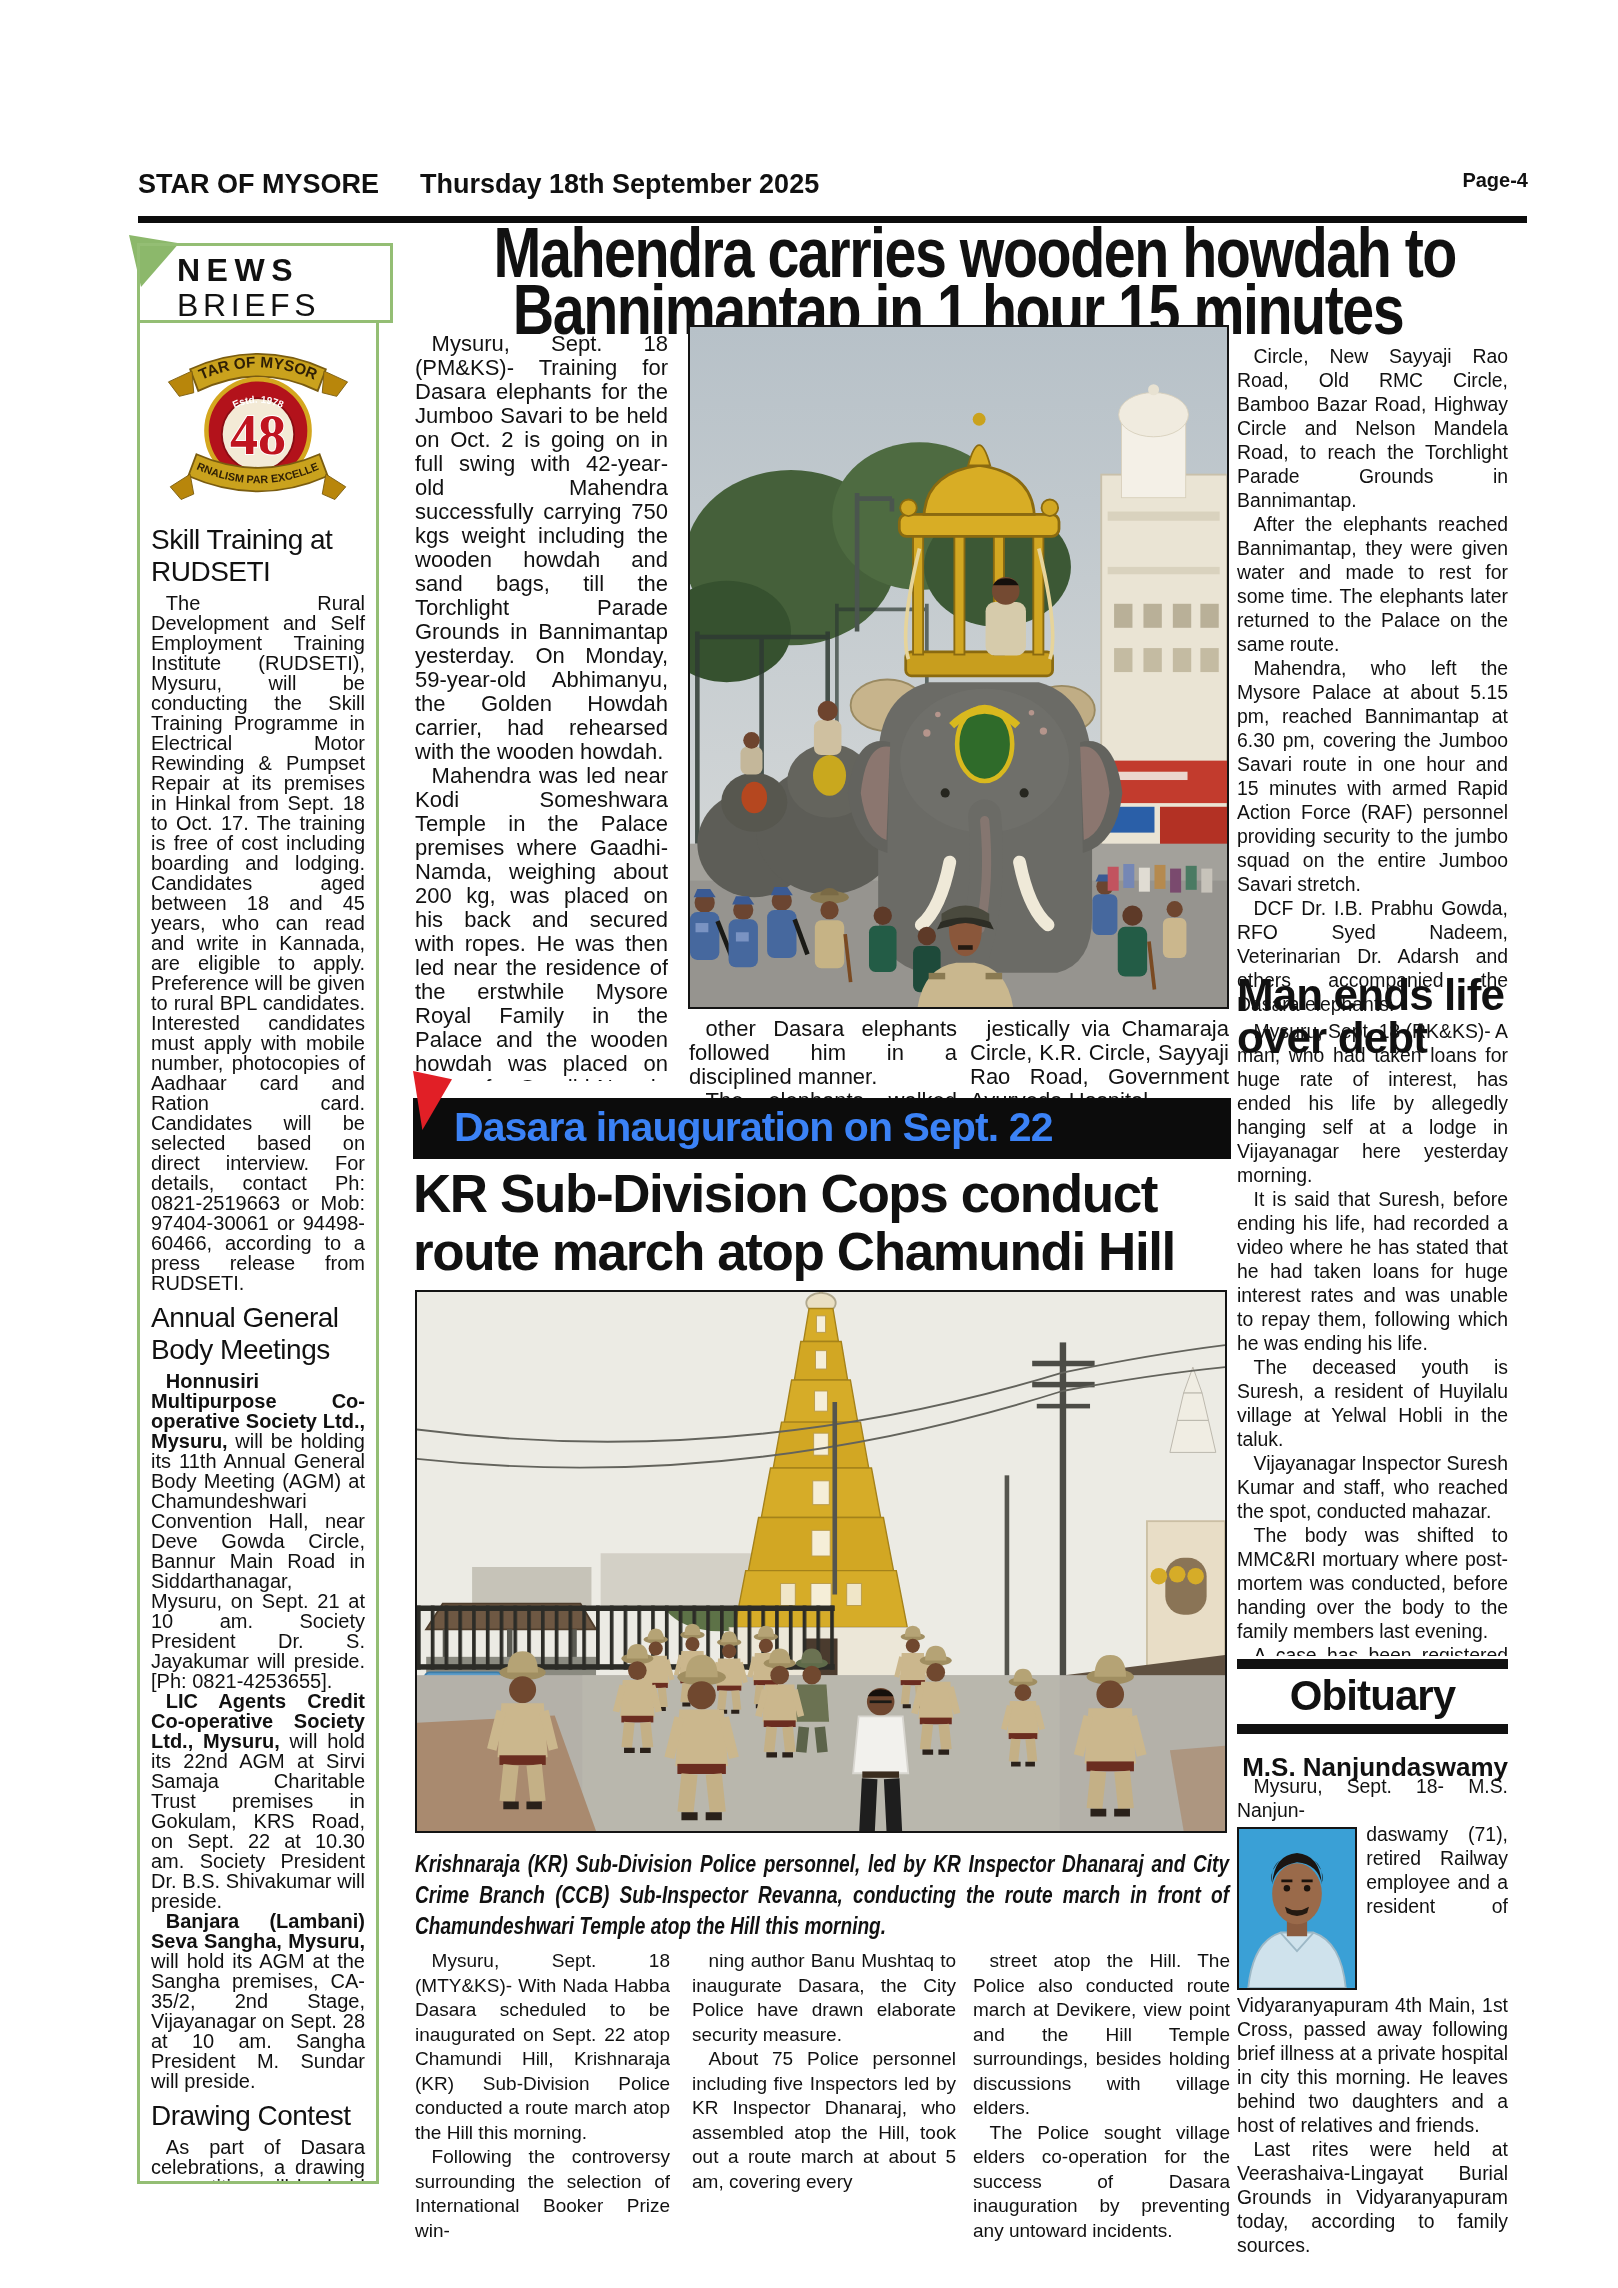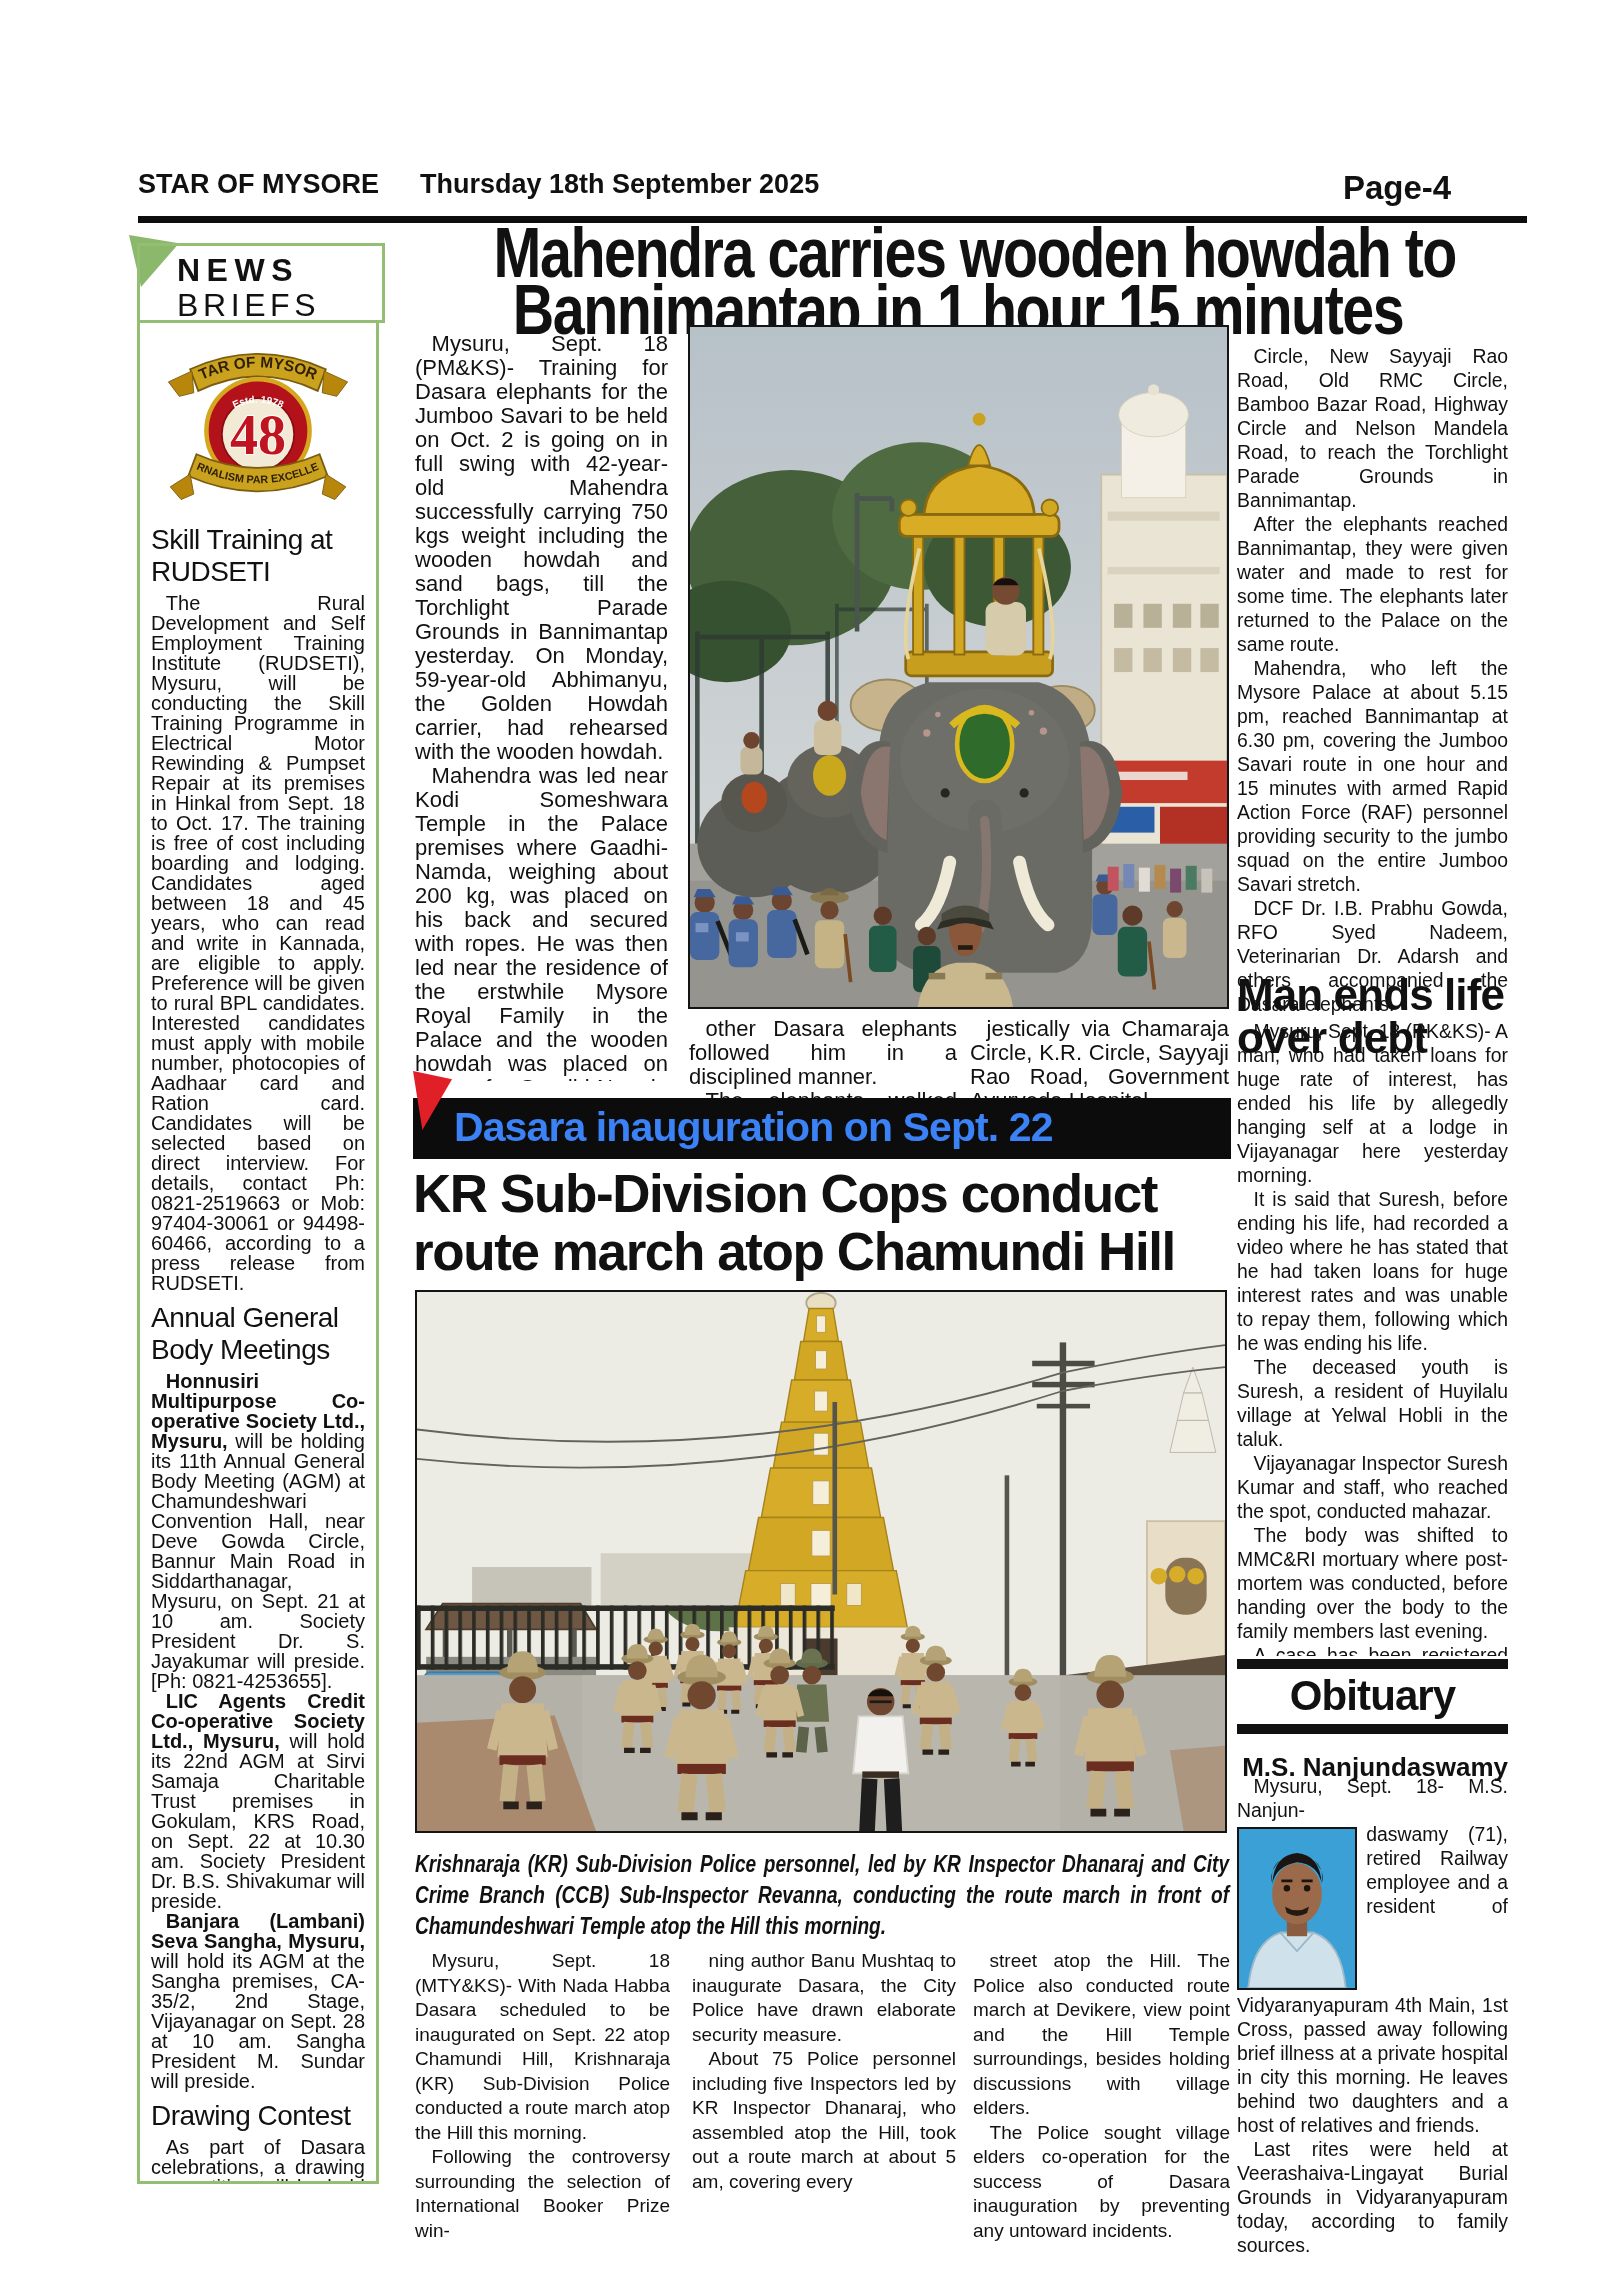--- a/index.html
+++ b/index.html
@@ -2,24 +2,24 @@
 <html style="font-size:14.8px"><head>
 <meta charset="utf-8">
 <style>
   html,body{margin:0;padding:0;background:#ffffff;}
   .page{position:relative;width:1619px;height:2289px;background:#fff;overflow:hidden;
         font-family:"Liberation Sans",sans-serif;color:#111;}
   .abs{position:absolute;}
   
   .masthead{left:138px;top:169px;font-size:27px;font-weight:bold;letter-spacing:0;}
   .dateline{left:420px;top:169px;font-size:27px;font-weight:bold;}
-  .pageno{left:1343px;top:169px;width:185px;font-size:33px;font-weight:bold;}
+  .pageno{left:1343px;top:169px;width:185px;text-align:right;font-size:20px;font-weight:bold;}
   .hrule{left:138px;top:216px;width:1389px;height:7.4px;background:#0d0d0d;}
   
-  .nb-titlebox{left:137px;top:243px;width:242px;height:74px;border:3.7px solid #94be74;padding-left:0;}
+  .nb-titlebox{left:137px;top:243px;width:242px;height:74px;border:3.7px solid #94be74;padding-left:8px;}
   .nb-news{position:absolute;left:37px;top:5.5px;font-size:32px;font-weight:bold;letter-spacing:6.5px;}
   .nb-briefs{position:absolute;left:37px;top:41px;font-size:32px;letter-spacing:4.6px;}
   .nb-fold{left:129px;top:235px;width:50px;height:52px;background:#8cb86b;
            clip-path:polygon(0 0,100% 16%,24% 100%);}
   .nb-box{left:137px;top:320px;width:242px;height:1864px;border:3.7px solid #94be74;
           padding:5.5px 11px;box-sizing:border-box;overflow:hidden;}
   .nb-box .logo{display:block;margin:3.7px auto 7.4px auto;}
   .brief-h{font-size:28px;line-height:32px;font-weight:normal;letter-spacing:-0.5px;margin:9.2px 0 4.6px 0;}
   .brief-p{font-size:20px;line-height:20px;text-align:justify;text-indent:14.8px;margin:0;}
   .brief-p strong{font-weight:bold;}

